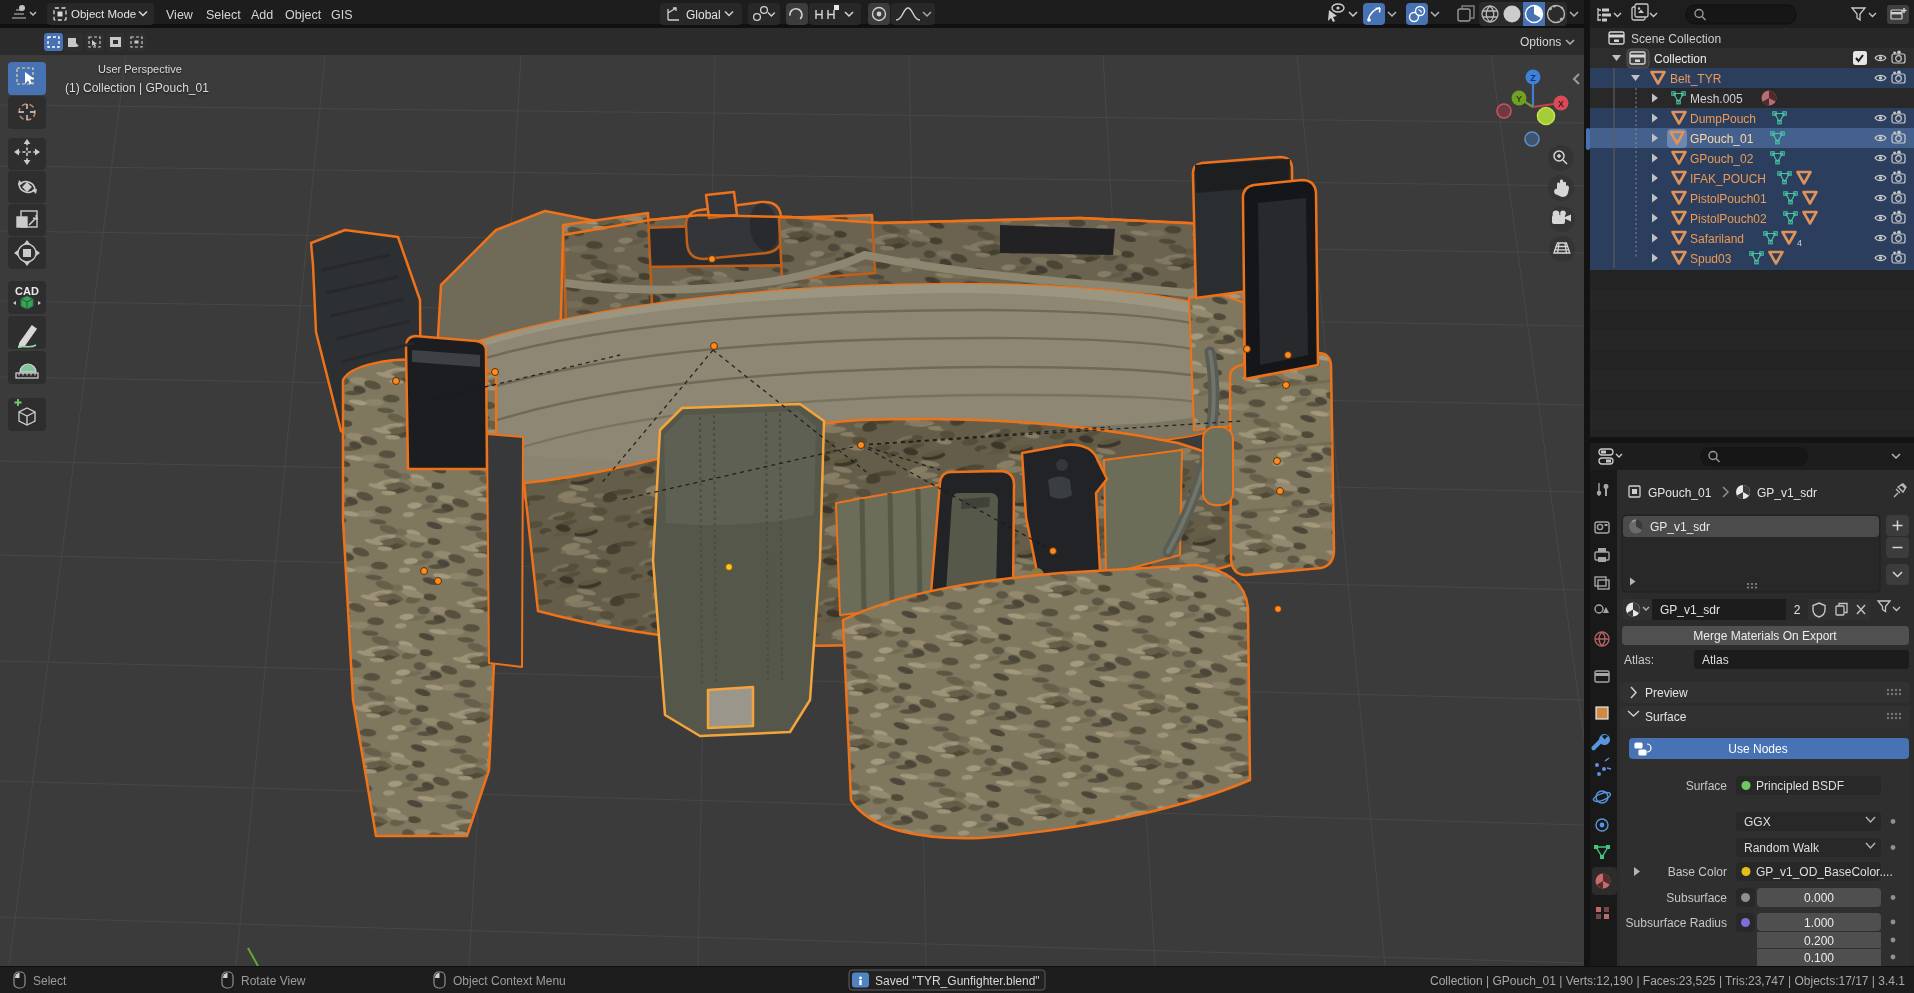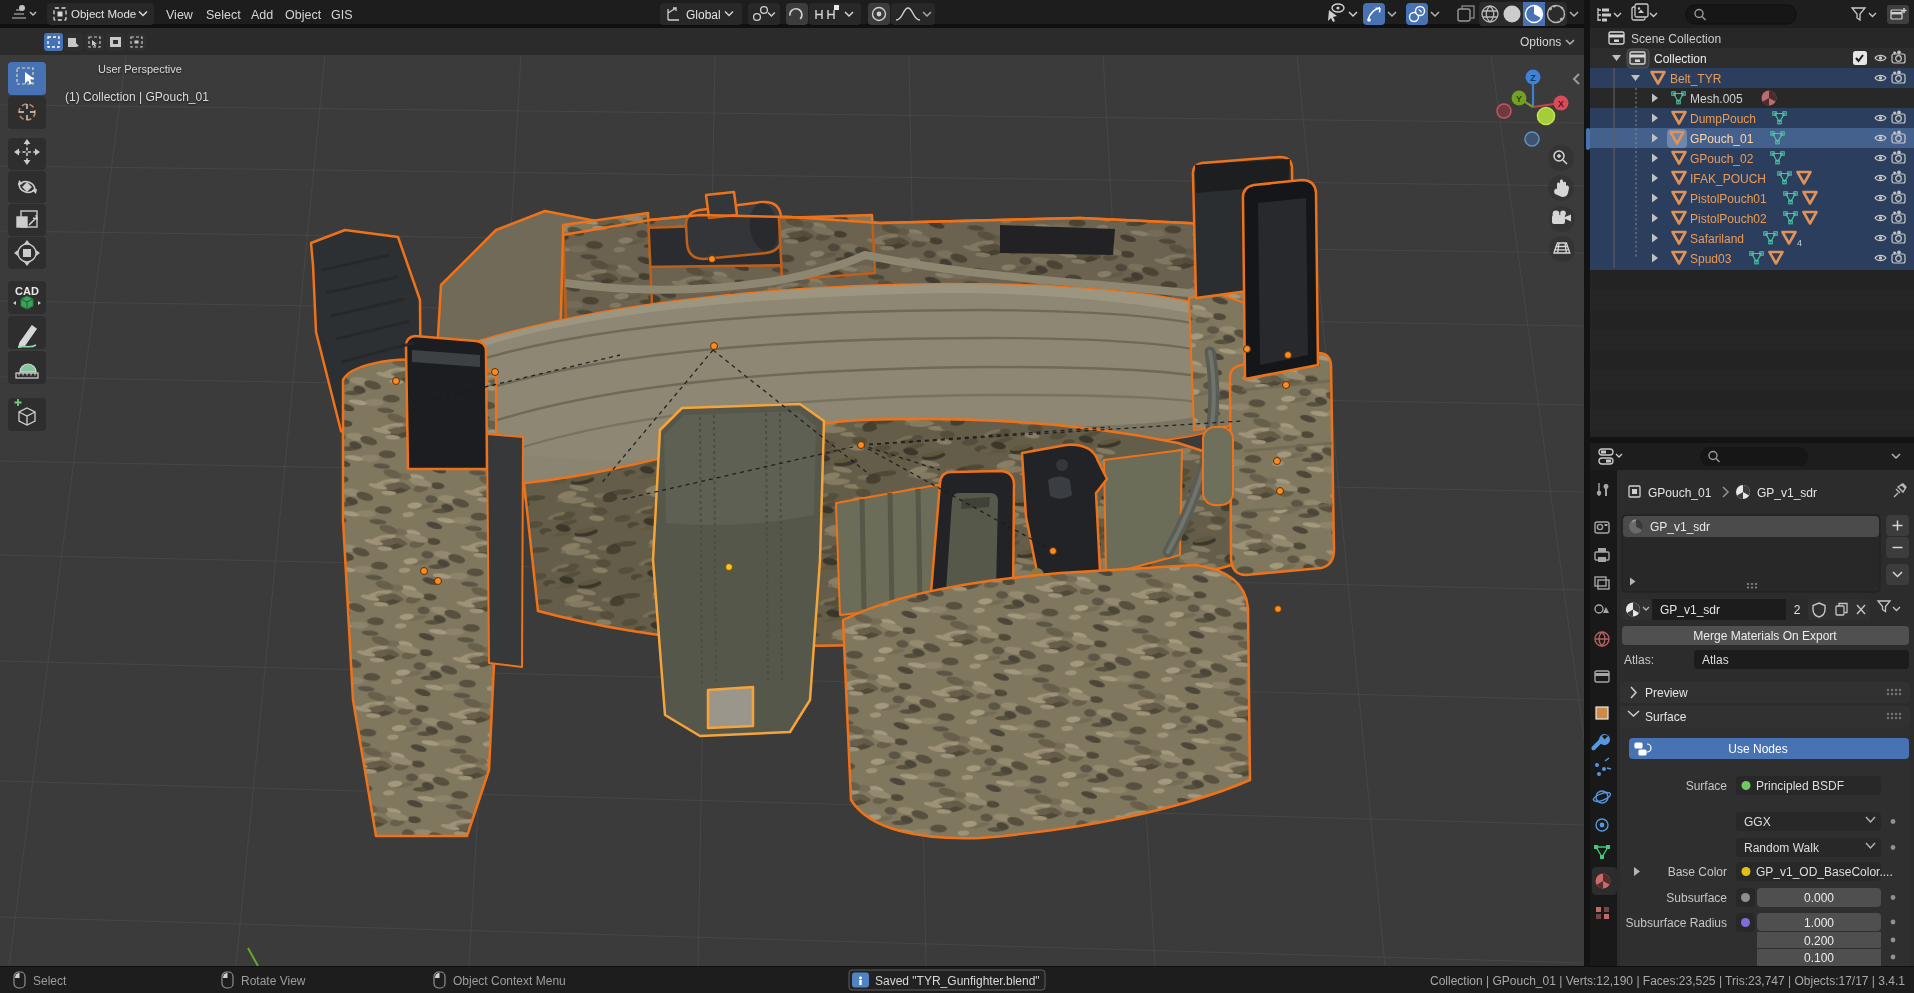--- a/index.html
+++ b/index.html
@@ -248,21 +248,21 @@
             <circle cx="1288" cy="300" r="3.5"></circle>
   <circle cx="1286" cy="330" r="3.5"></circle>
             <circle cx="1277" cy="406" r="3.5"></circle>
   <circle cx="1280" cy="436" r="3.5"></circle>
             <circle cx="1278" cy="554" r="3.5"></circle>
 </g>
 </g>
 </svg>
 
     <div class="txt" style="left:65px; top:9px; font-size:11px; color:#dcdcdc; text-shadow:0 1px 2px rgba(0,0,0,.6);margin-left:33px;">User Perspective</div>
-    <div class="txt" style="left:65px; top:36px; font-size:12px; color:#dcdcdc; text-shadow:0 1px 2px rgba(0,0,0,.6);">(1) Collection | GPouch_01</div>
+    <div class="txt" style="left:65px; top:27px; font-size:12px; color:#dcdcdc; text-shadow:0 1px 2px rgba(0,0,0,.6);">(1) Collection | GPouch_01</div>
 
     <svg class="abs" style="left:8px;top:5px" width="40" height="380" viewBox="0 0 40 380">
       <g>
         <rect x="0" y="2" width="38" height="33" rx="4" fill="#4772b3"></rect>
         <rect x="0" y="36" width="38" height="33" rx="4" fill="#2e2e2e"></rect>
         <rect x="0" y="78" width="38" height="32" rx="4" fill="#2e2e2e"></rect>
         <rect x="0" y="111" width="38" height="32" rx="4" fill="#2e2e2e"></rect>
         <rect x="0" y="144" width="38" height="32" rx="4" fill="#2e2e2e"></rect>
         <rect x="0" y="177" width="38" height="32" rx="4" fill="#2e2e2e"></rect>
         <rect x="0" y="221" width="38" height="33" rx="4" fill="#2e2e2e"></rect>

